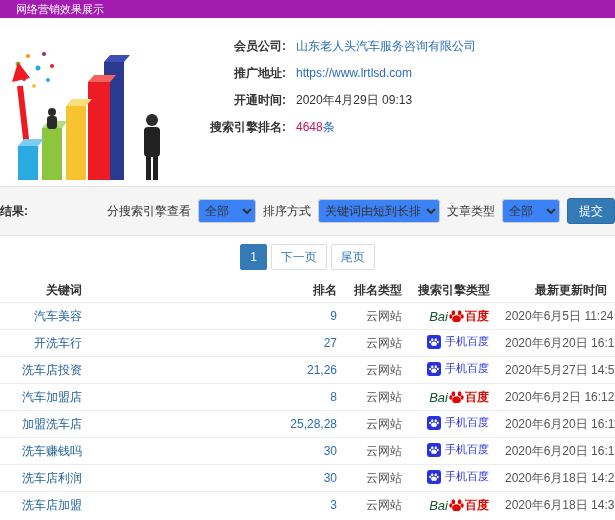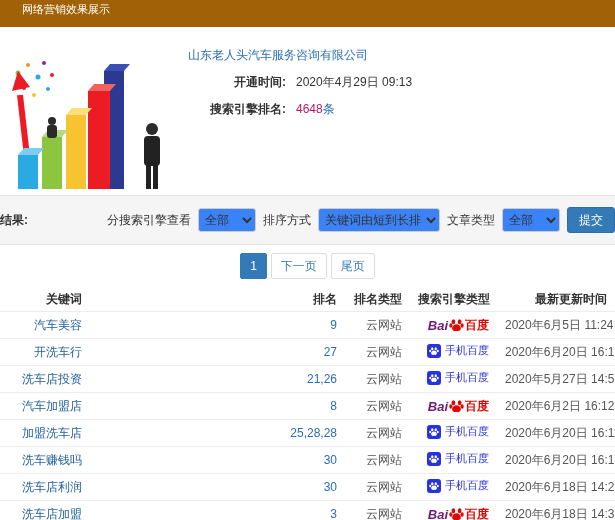--- a/index.html
+++ b/index.html
@@ -3,22 +3,22 @@
 <meta charset="utf-8">
 <style>
   * { margin:0; padding:0; box-sizing:border-box; }
   html,body { width:615px; height:520px; }
   body {
     font-family:"Liberation Sans","DejaVu Sans",sans-serif;
     font-size:12px; color:#333; background:#fff; overflow:hidden;
   }
   
   .topbar {
-    height:27px; background:#a16207; color:#fff;
-    font-size:11px; line-height:19px; padding-left:22px;
+    height:18px; background:#a21caf; color:#fff;
+    font-size:11px; line-height:19px; padding-left:16px;
   }
   
   .top-section { display:flex; height:168px; padding-top:6px; }
   .illustration { width:178px; height:160px; flex:0 0 178px; }
   .info { flex:1; padding-top:14px; }
   .info-row { display:flex; margin-bottom:11px; line-height:16px; }
   .info-label { width:108px; text-align:right; font-weight:bold; color:#333; flex:0 0 108px; }
   .info-value { margin-left:10px; }
   a.link { color:#2a6db5; text-decoration:none; cursor:pointer; }
   .plain-value { color:#333; }
@@ -64,21 +64,21 @@
   .col-rank   { width:255px; flex:0 0 255px; }
   .col-type   { width:65px;  flex:0 0 65px; }
   .col-engine { width:87px;  flex:0 0 87px; }
   .col-time   { flex:1; }
   .kw-link { color:#25639c; text-decoration:none; cursor:pointer; }
   .rank-val { color:#2a6db5; }
   .type-val, .time-val { color:#555; }
 
   
   .engine-pc, .engine-mobile { display:inline-flex; align-items:center; gap:1px; }
-  .bai { color:#701a75; font-weight:bold; font-style:italic; font-size:13px; }
+  .bai { color:#14532d; font-weight:normal; font-style:italic; font-size:13px; }
   .du  { color:#e10601; font-weight:bold; font-size:12px; }
   .mb-text { color:#2932e1; font-size:11px; margin-left:3px; }
   .paw-svg { display:inline-block; vertical-align:middle; }
 </style>
 </head>
 <body>
 
 <div class="topbar">
   <span>网络营销效果展示</span>
 </div>
@@ -124,21 +124,26 @@
       <rect x="47" y="92" width="10" height="13" rx="3" fill="#2b2b2b"></rect>
 
       <circle cx="152" cy="96" r="6" fill="#2b2b2b"></circle>
       <rect x="144" y="103" width="16" height="30" rx="4" fill="#222"></rect>
       <rect x="146" y="132" width="5" height="24" fill="#222"></rect>
       <rect x="153" y="132" width="5" height="24" fill="#222"></rect>
     </svg>
   </div>
   <div class="info">
     <div class="info-row">
+      <span class="info-label">会员公司:</span>
       <span class="info-value"><a class="link">山东老人头汽车服务咨询有限公司</a></span>
+    </div>
+    <div class="info-row">
+      <span class="info-label">推广地址:</span>
+      <span class="info-value"><a class="link">https://www.lrtlsd.com</a></span>
     </div>
     <div class="info-row">
       <span class="info-label">开通时间:</span>
       <span class="info-value plain-value">2020年4月29日 09:13</span>
     </div>
     <div class="info-row">
       <span class="info-label">搜索引擎排名:</span>
       <span class="info-value">
         <span class="rank-count">4648</span><span class="rank-unit">条</span>
       </span>

